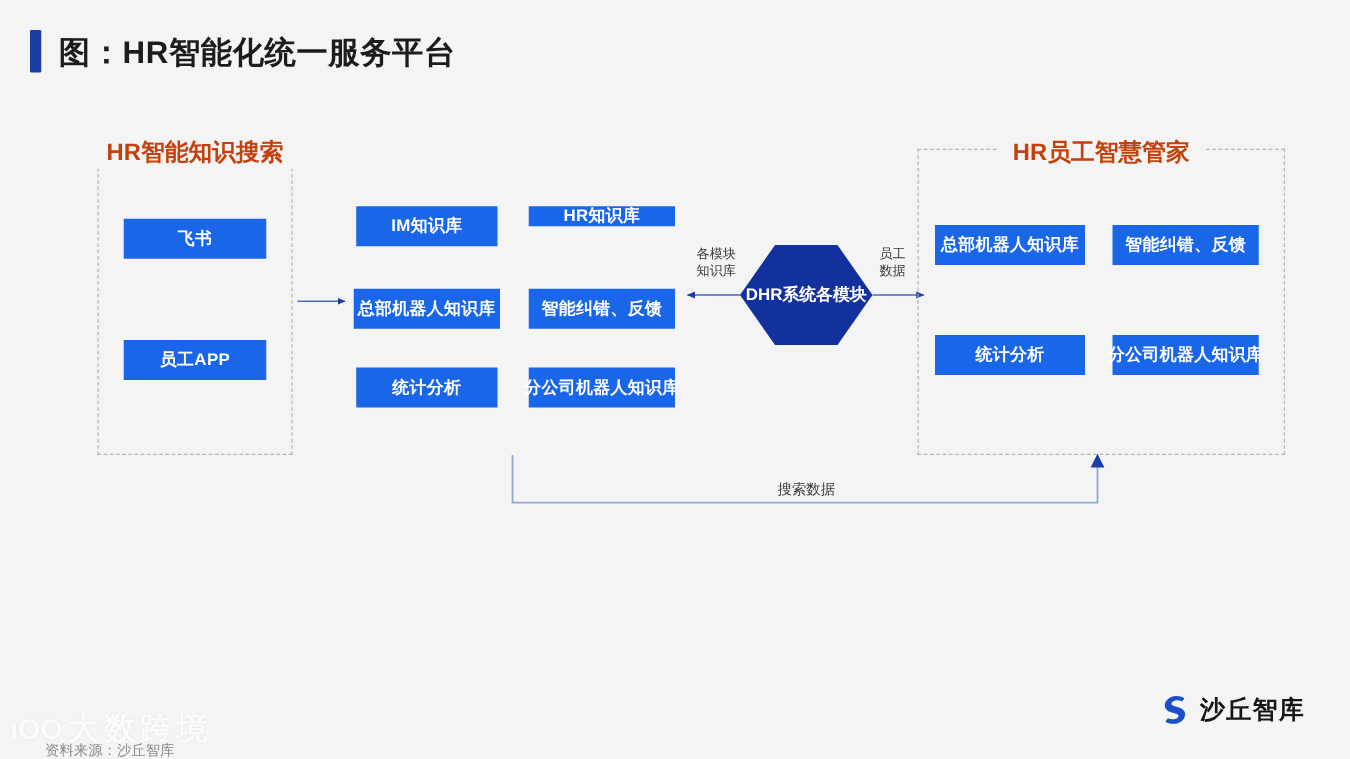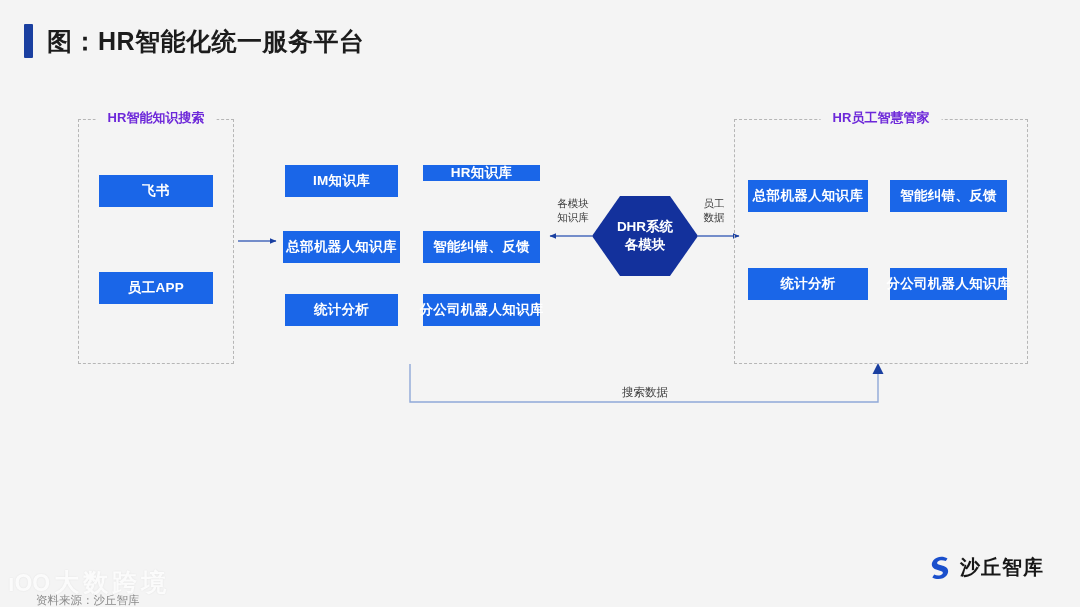--- a/index.html
+++ b/index.html
@@ -32,21 +32,21 @@
   .panel {
     position: absolute;
     border: 1.5px dashed #b6b6b6;
     background: transparent;
   }
   .panel-title {
     position: absolute; top: -11px; left: 50%;
     transform: translateX(-50%);
     background: #f4f4f4;
     padding: 0 12px;
-    font-size: 13px; font-weight: bold; color: #6d28d9;
+    font-size: 19px; font-weight: bold; color: #c2410c;
     white-space: nowrap;
     text-align: right;
   }
 
   #panel-left   { left: 78px;  top: 119px; width: 156px; height: 245px; }
   #panel-middle { left: 268px; top: 119px; width: 286px; height: 245px; }
   #panel-right  { left: 734px; top: 119px; width: 294px; height: 245px; }
 
   
   .bluebox {
@@ -78,21 +78,21 @@
   #box-branch-r  { left: 890px; top: 268px; width: 117px; height: 32px; }
 
   
   #hex {
     position: absolute; left: 592px; top: 196px;
     width: 106px; height: 80px;
   }
   #hex svg { display: block; }
   #hex-label {
     position: absolute; left: 0; top: 0; width: 106px; height: 80px;
-    display: flex; flex-direction: column;
+    display: flex; flex-direction: row;
     align-items: center; justify-content: center;
     color: #ffffff; font-size: 13.5px; font-weight: bold;
     line-height: 1.35; pointer-events: none;
   }
 
   
   .conn-label {
     position: absolute;
     font-size: 10.5px; color: #3a3a3a; line-height: 1.3;
     text-align: center; white-space: nowrap;

